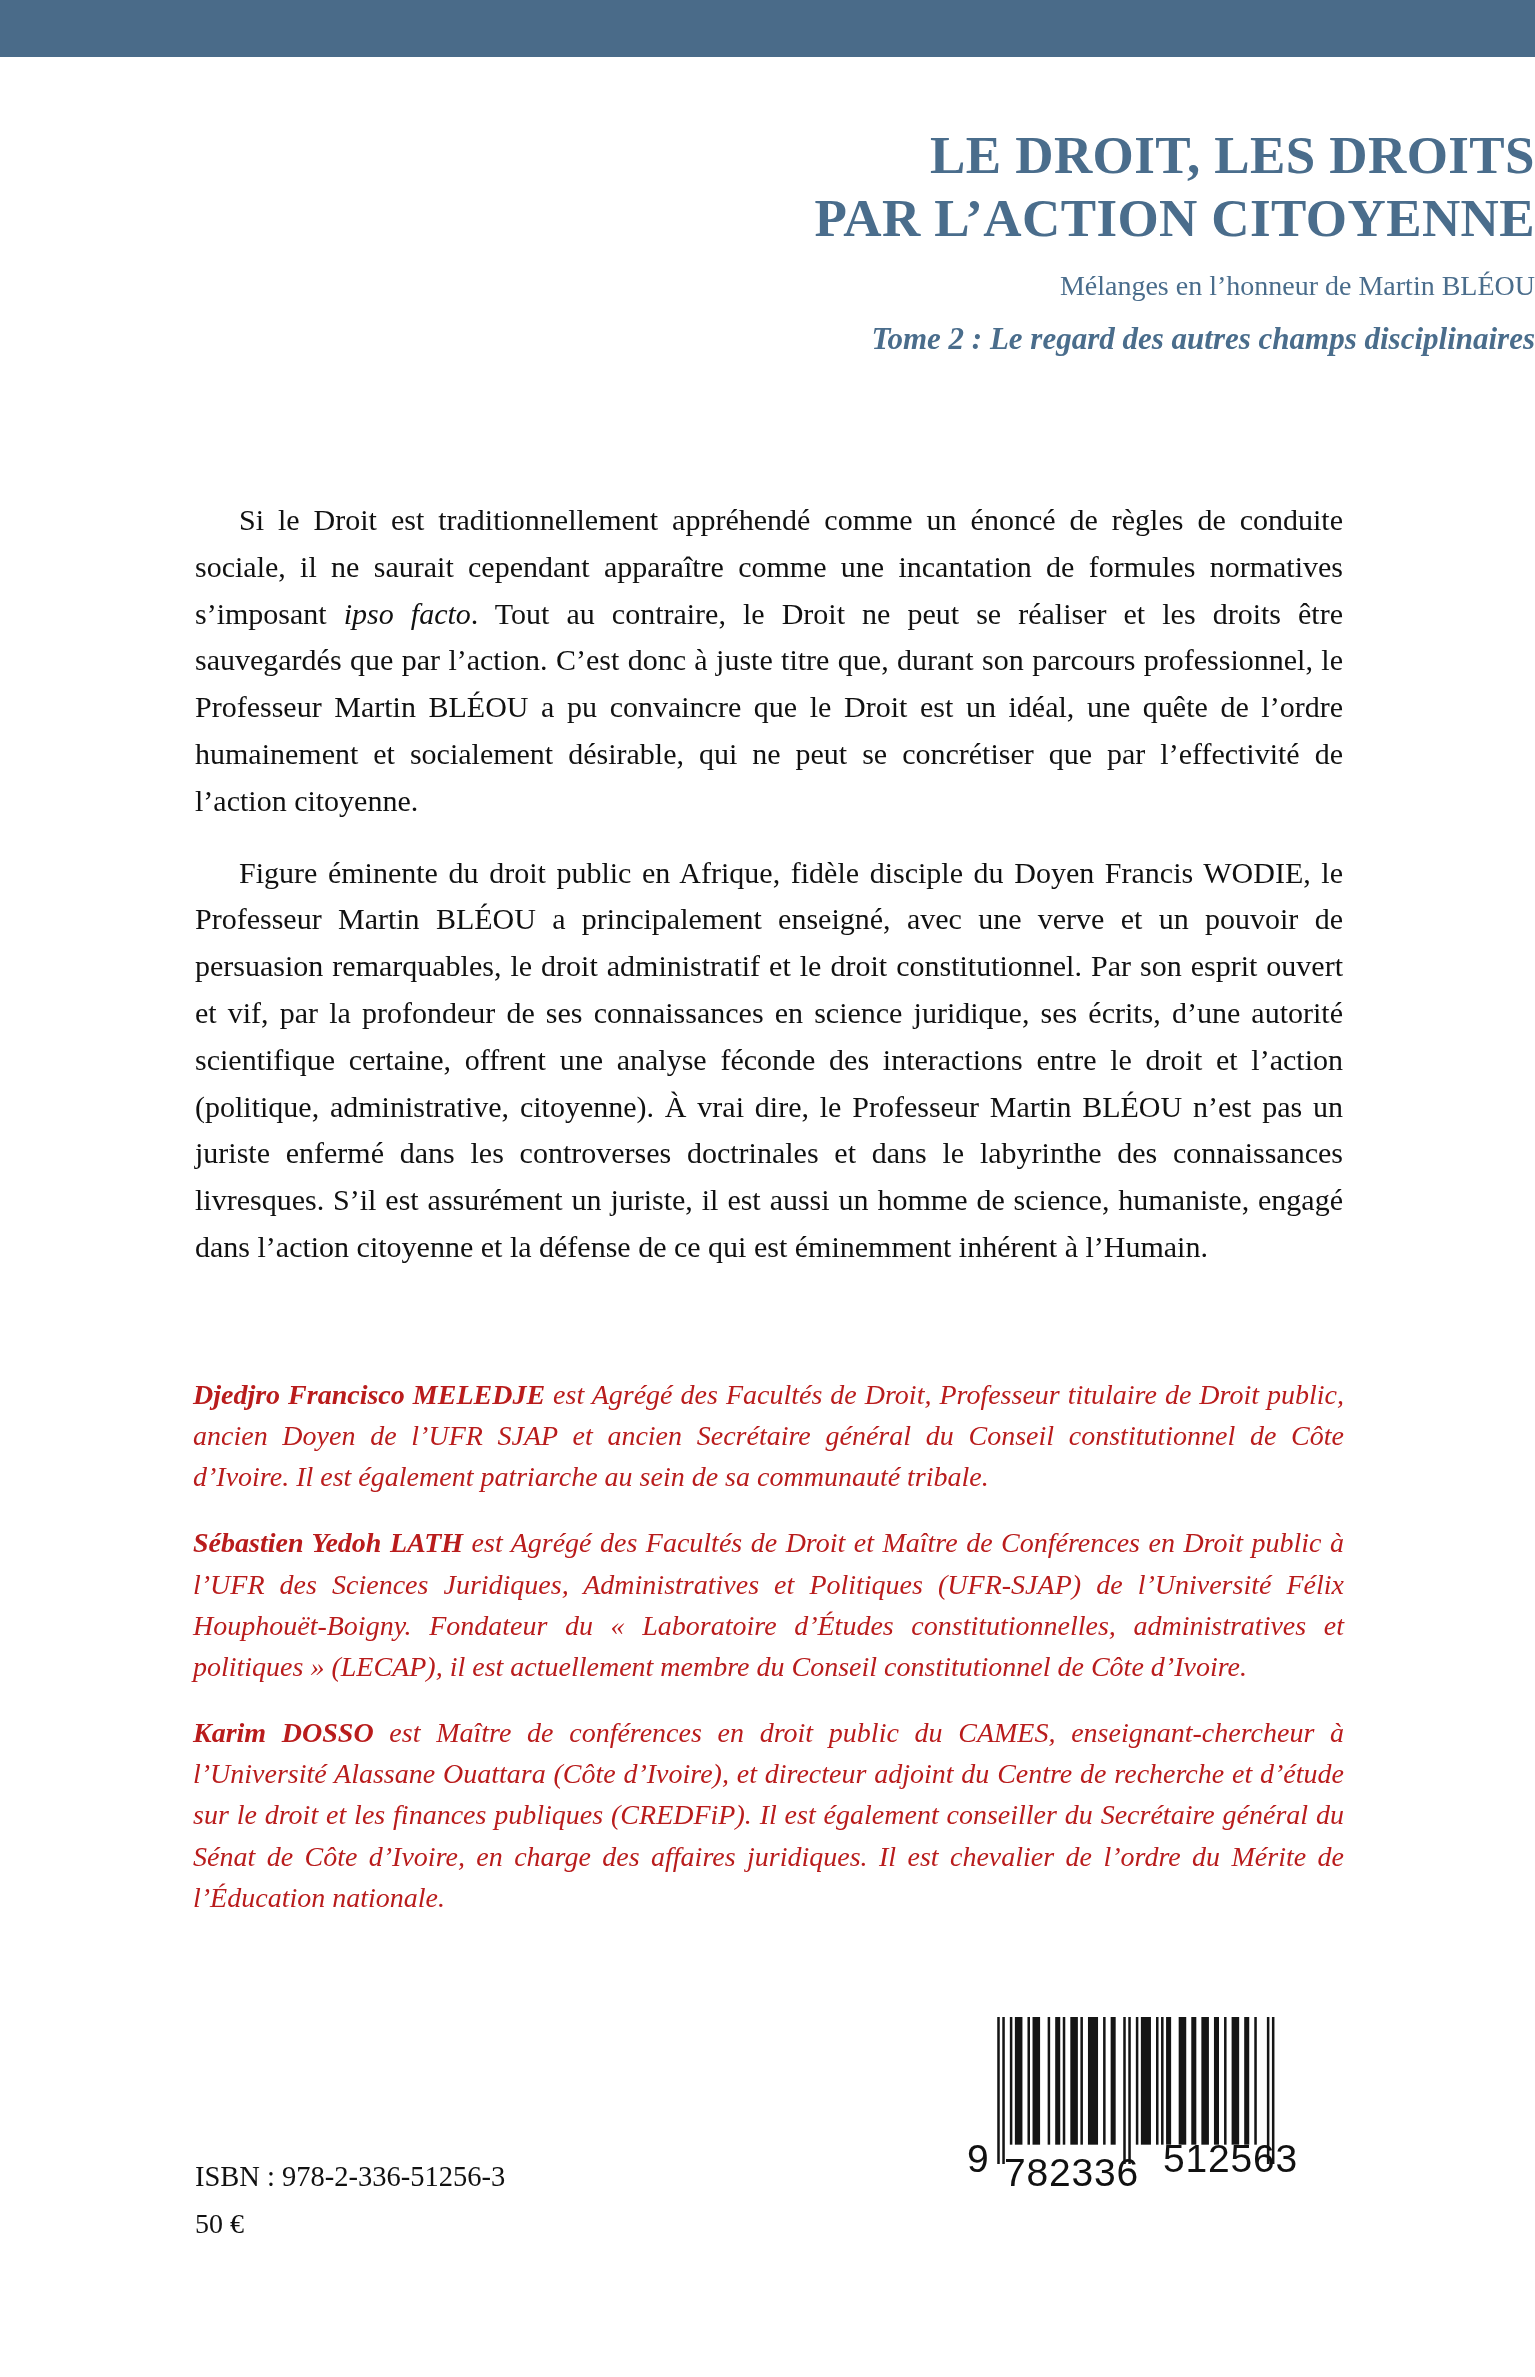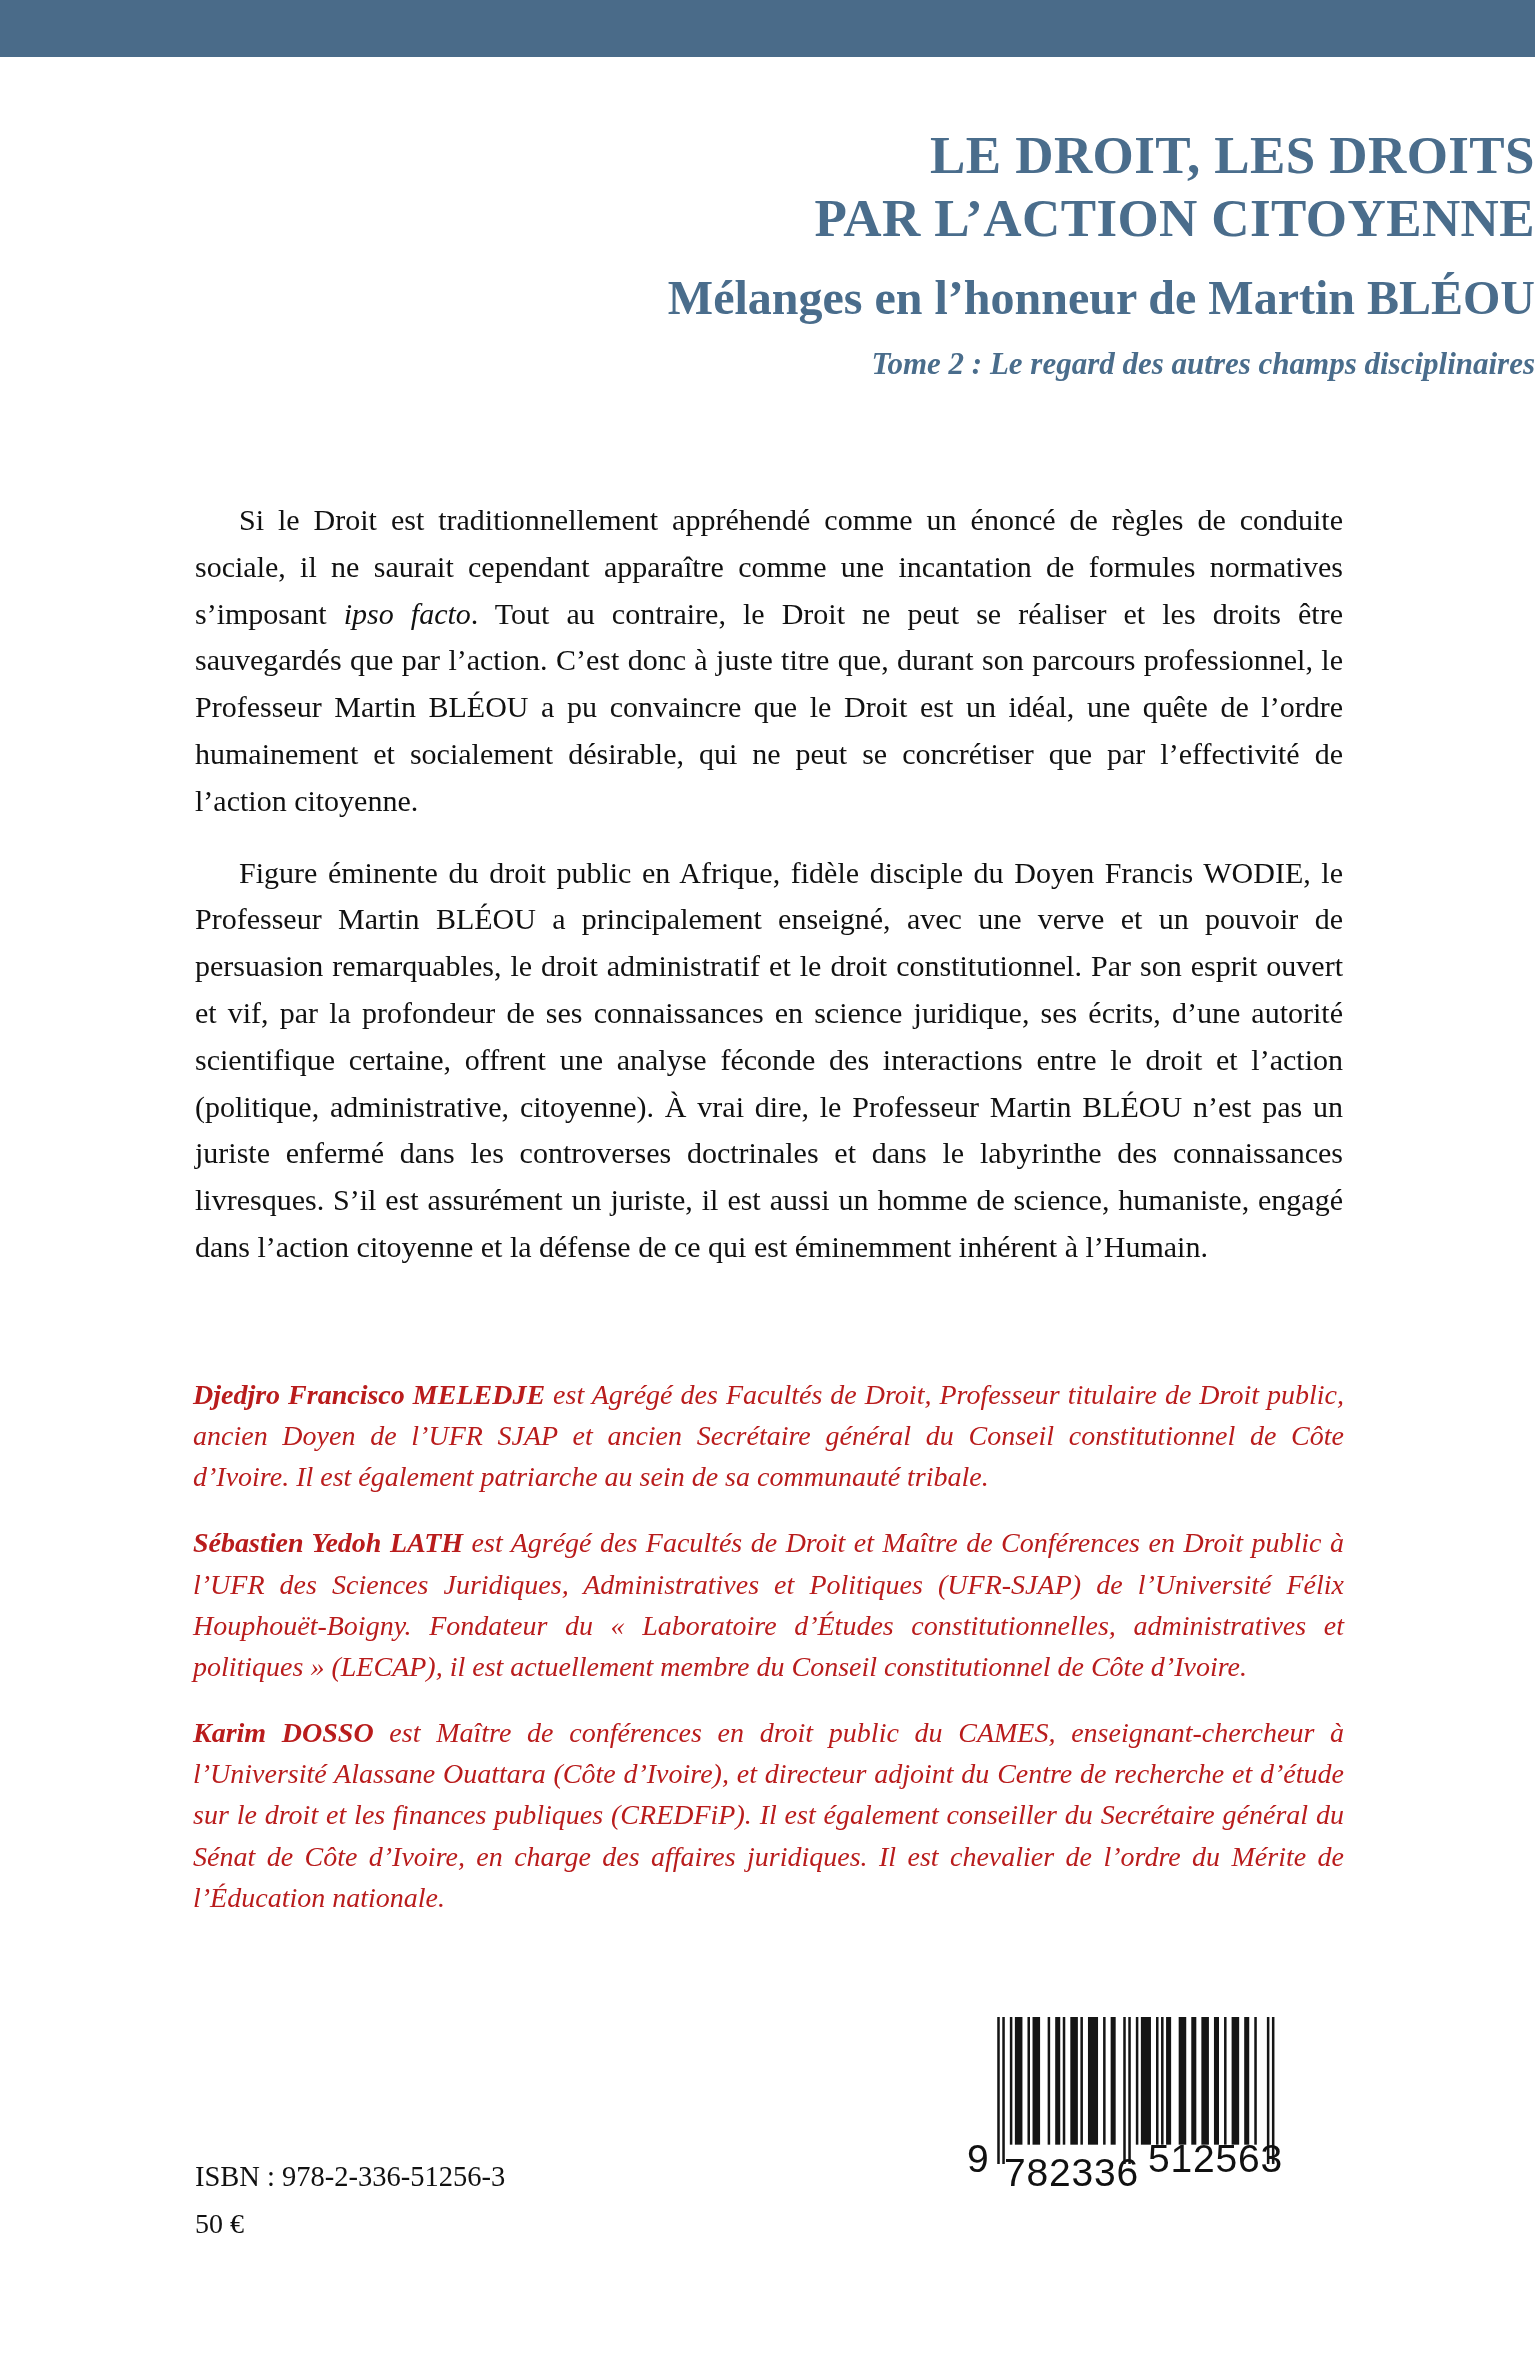--- a/index.html
+++ b/index.html
@@ -45,22 +45,22 @@
     margin: 0;
     padding: 0;
   }
   .main-title .tl {
     display: block;
     white-space: nowrap;
   }
   .sub-title {
     color: #4a6d8c;
     font-family: "Liberation Serif", "DejaVu Serif", serif;
-    font-weight: bold;
-    font-size: 48px;
+    font-weight: normal;
+    font-size: 28px;
     line-height: 1.25;
     margin: 18.5px 0 0 0;
     white-space: nowrap;
   }
   .tome-line {
     color: #4a6d8c;
     font-family: "Liberation Serif", "DejaVu Serif", serif;
     font-weight: bold;
     font-style: italic;
     font-size: 31px;
@@ -163,21 +163,21 @@
     left: 0px;
     top: 3.4px;
   }
   .bc-d-mid {
     position: absolute;
     left: 37px;
     top: 17px;
   }
   .bc-d-right {
     position: absolute;
-    left: 181px;
+    left: 196px;
     top: 3.4px;
   }
 </style>
 </head>
 <body>
 
 <div class="page">
 
   <div class="top-banner"></div>
 

